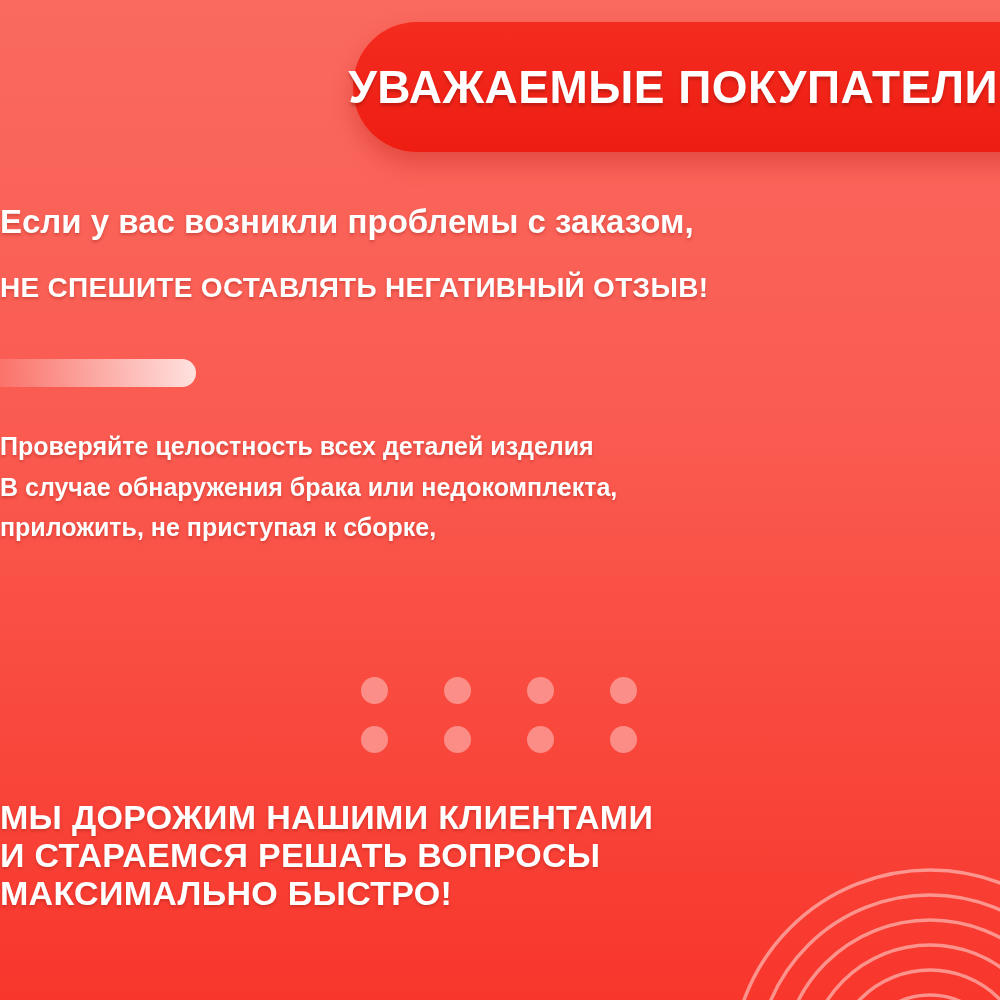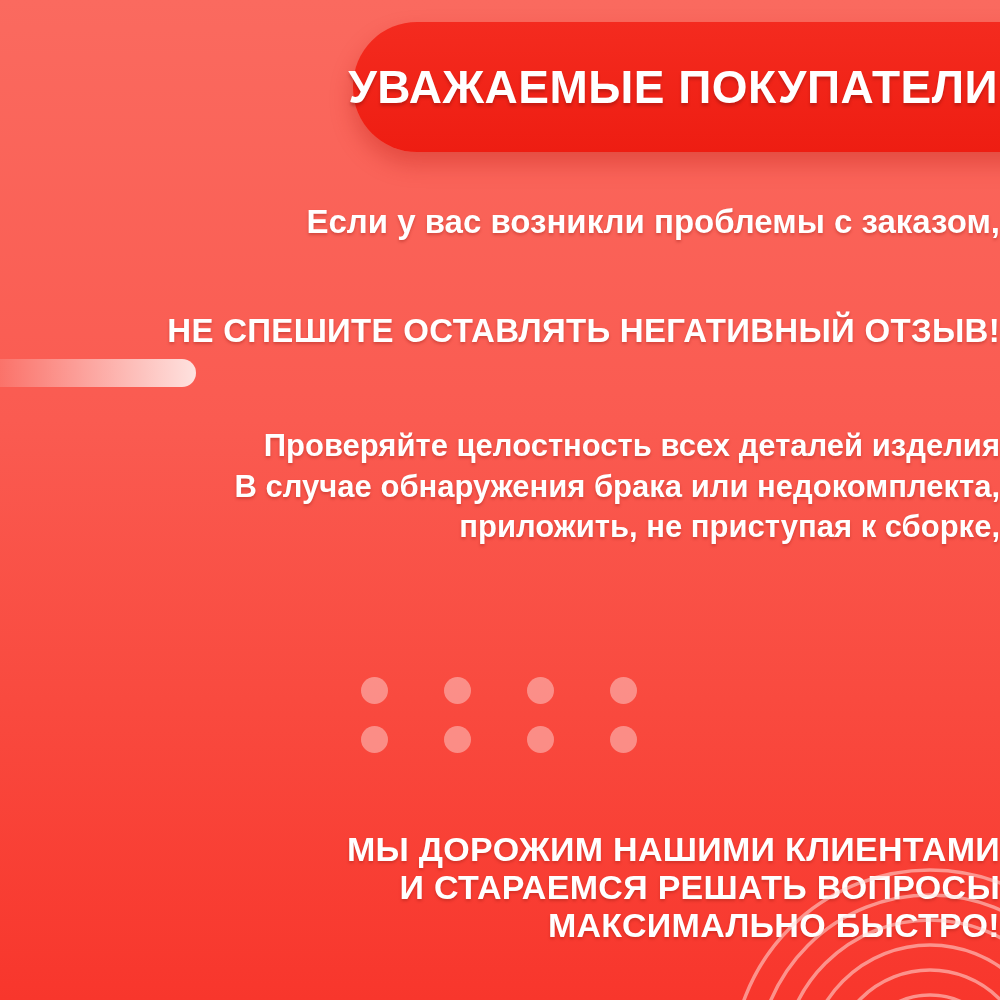--- a/index.html
+++ b/index.html
@@ -14,37 +14,37 @@
     background:linear-gradient(180deg,#f42b1f 0%,#ee1d12 100%);
     border-radius:64px 0 0 64px;
     box-shadow:0 12px 22px rgba(185,30,20,0.35);
     display:flex; align-items:center; justify-content:center;
     padding-right:44px; box-sizing:border-box;
   }
   .banner-title {
     font-size:46px; font-weight:700; letter-spacing:0.5px; white-space:nowrap;
     text-shadow:0 3px 3px rgba(125,15,10,0.38);
   }
-  .txt { position:absolute; left:0; width:100%; text-align:right;
+  .txt { position:absolute; left:0; width:100%; text-align:left;
     font-weight:700; text-shadow:0 2px 3px rgba(140,25,18,0.35); }
   .intro-1 { top:203px; font-size:33px; }
-  .intro-2 { top:272px; font-size:33px; letter-spacing:0.3px;margin-top:40px; }
+  .intro-2 { top:272px; font-size:28px; letter-spacing:0.3px; }
   .left-bar {
     position:absolute; left:-22px; top:359px; width:218px; height:28px;
     border-radius:16px;
     background:linear-gradient(90deg,rgba(255,255,255,0.06) 0%,rgba(255,255,255,0.40) 45%,rgba(255,240,238,0.90) 100%);
   }
-  .care-note { top:426px; font-size:31px; line-height:40.5px; }
+  .care-note { top:426px; font-size:25px; line-height:40.5px; }
   .dots {
     position:absolute; left:361px; top:677px;
     display:grid; grid-template-columns:repeat(4,27px); grid-auto-rows:27px;
     column-gap:56px; row-gap:22px;
   }
   .dot { width:27px; height:27px; border-radius:50%; background:rgba(255,255,255,0.38); }
-  .closing { top:798px; font-size:34px; line-height:38px; letter-spacing:0.3px;margin-top:32px; }
+  .closing { top:798px; font-size:34px; line-height:38px; letter-spacing:0.3px; }
   .arcs { position:absolute; left:0; top:0; width:1000px; height:1000px; pointer-events:none; }
 </style>
 </head>
 <body>
 
 <div class="canvas">
 
   <div class="banner">
     <span class="banner-title">УВАЖАЕМЫЕ ПОКУПАТЕЛИ!</span>
   </div>

